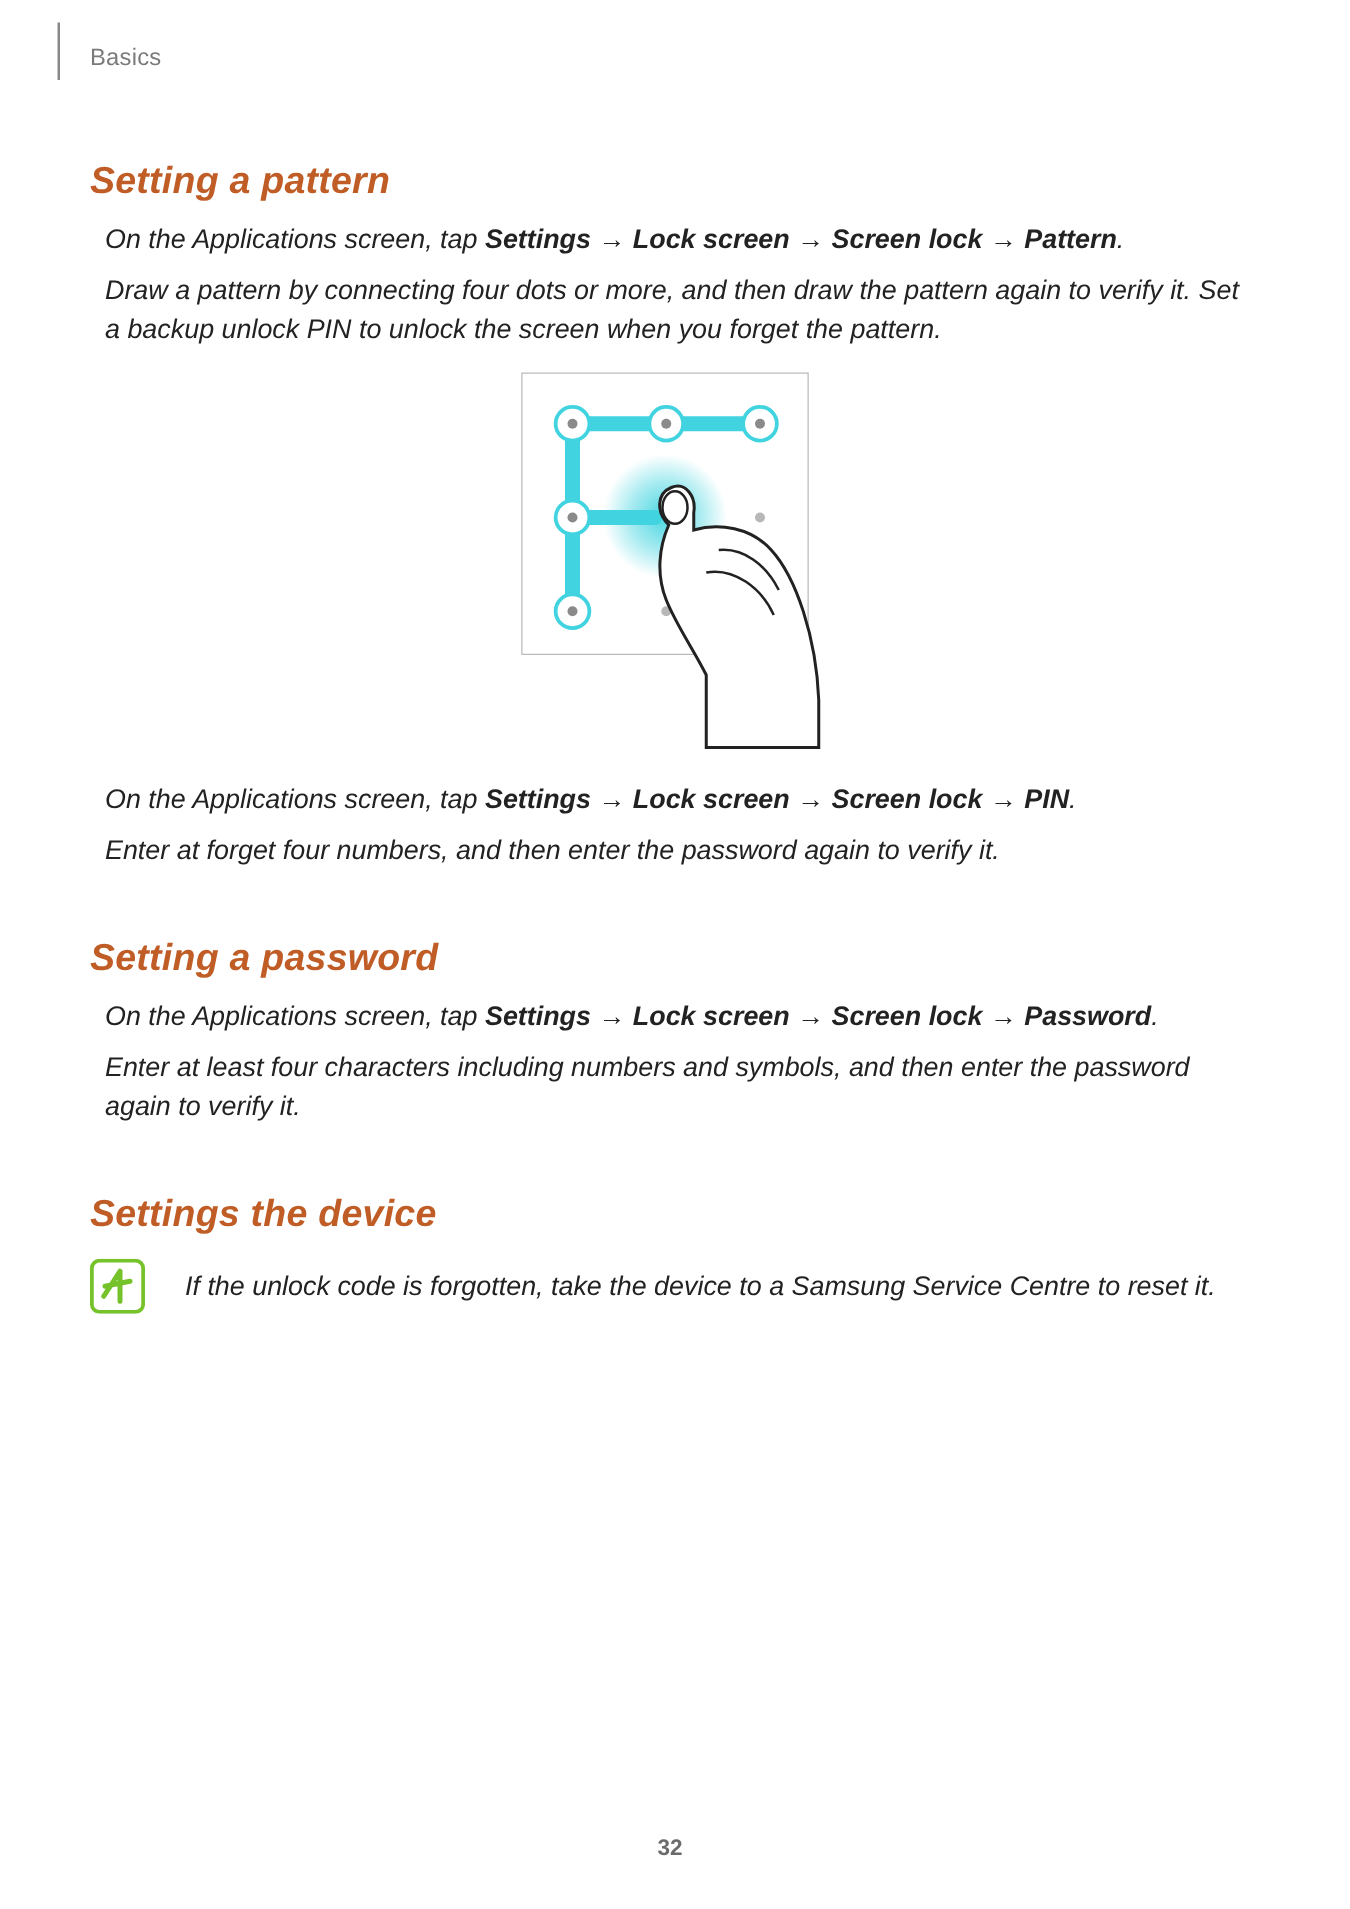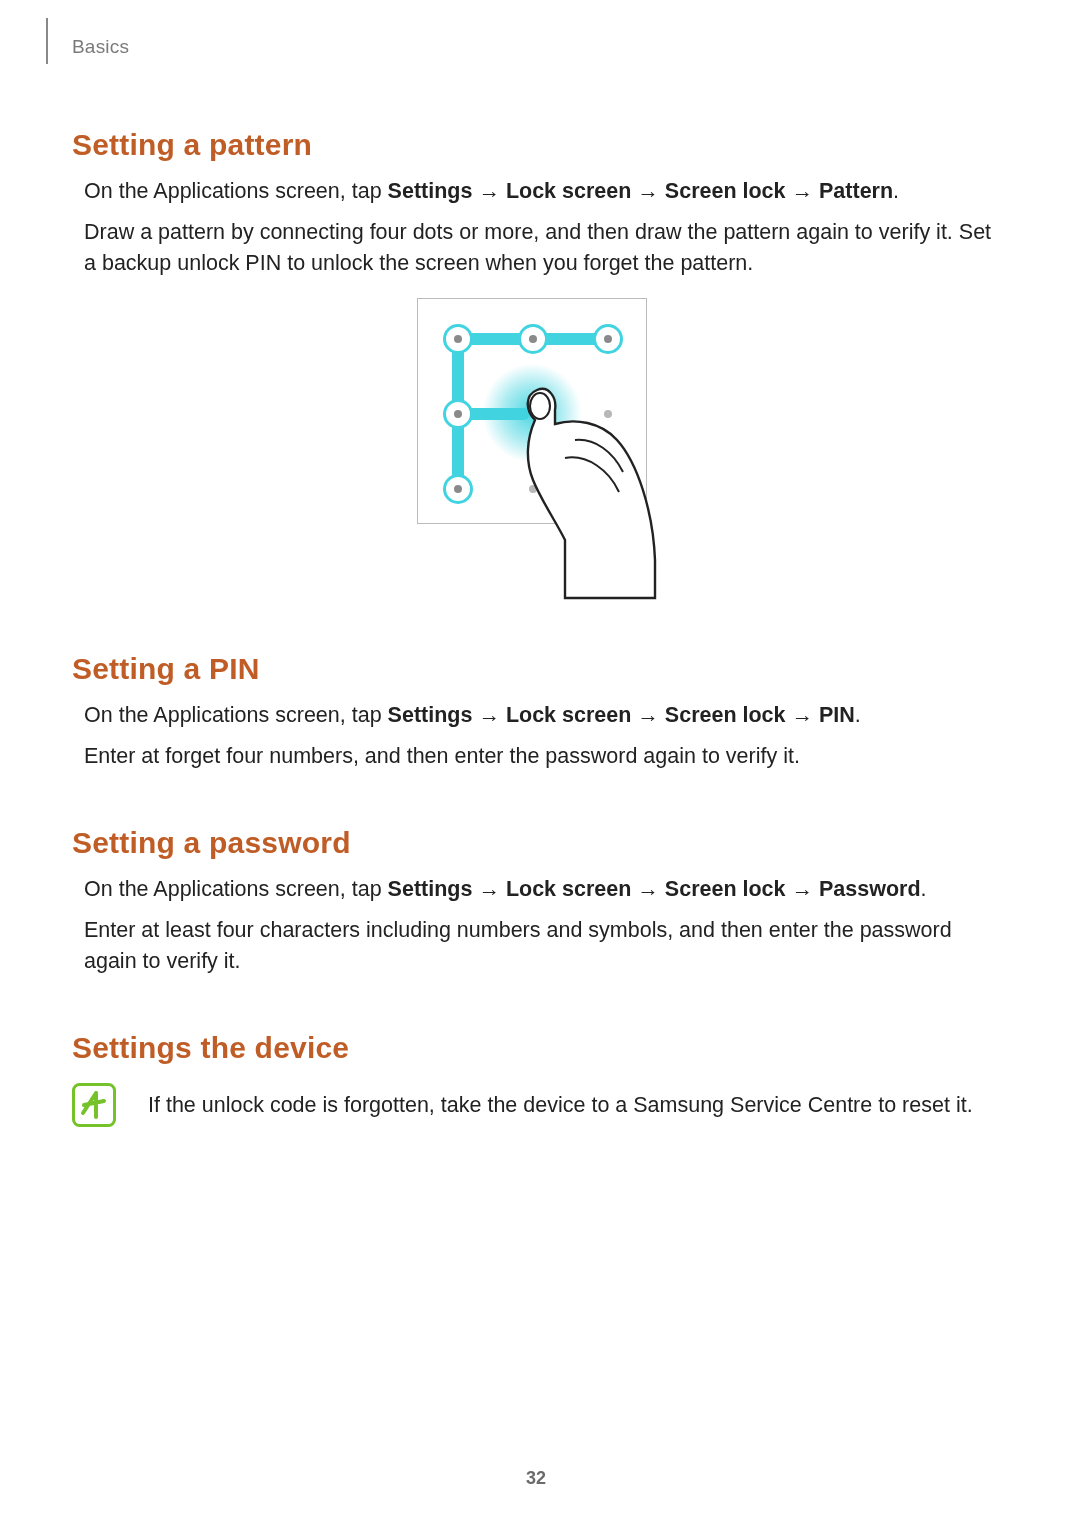--- a/index.html
+++ b/index.html
@@ -1,20 +1,20 @@
 <!DOCTYPE html>
 <html><head>
 <meta charset="utf-8">
 <style>
   * { box-sizing: border-box; margin: 0; padding: 0; }
   html, body { width: 1080px; height: 1527px; background: #fff; font-family: "Segoe UI", "Myriad Pro", Arial, sans-serif; color: #222; }
   .page { position: relative; width: 1072px; height: 1527px; padding: 30px 80px 0 72px; }
   .header-divider { position: absolute; left: 46px; top: 18px; width: 2px; height: 46px; background: #888; }
   .breadcrumb { position: absolute; left: 72px; top: 36px; font-size: 19px; color: #7a7a7a; letter-spacing: 0.2px; }
-  .content { padding-top: 90px; }
+  .content { padding-top: 90px; font-style: italic; }
   h2 { font-size: 30px; font-weight: 700; color: #c05d26; margin-top: 8px; margin-bottom: 14px; letter-spacing: 0.2px; }
   h2.sp-top { margin-top: 54px; }
   p { font-size: 21.5px; line-height: 1.45; color: #222; margin-bottom: 10px; margin-left: 12px; }
   .bold { font-weight: 700; }
   .arrow { font-weight: 700; }
   .figure { width: 100%; display: flex; justify-content: center; margin: 18px 0 26px; }
   .figure-inner { position: relative; width: 230px; height: 300px; }
   .pattern-box { position: absolute; left: 0; top: 0; width: 230px; height: 226px; border: 1px solid #bbb; background: #fff; }
   .page-num { position: absolute; left: 0; bottom: 38px; width: 100%; text-align: center; font-size: 18px; color: #6b6b6b; font-weight: bold; }
   .note-row { display: flex; align-items: center; gap: 32px; margin-top: 18px; }
@@ -83,21 +83,20 @@
 
         <svg class="hand" width="170" height="220" viewBox="0 0 170 220" style="left:88px; top:82px;">
           <path d="M30 40 C20 30 20 15 32 10 C44 5 52 18 50 30 L50 44 C70 38 96 42 112 60 C132 82 148 130 150 180 L150 218 L60 218 L60 160 C50 140 36 120 28 100 C20 80 22 58 30 40 Z" fill="#ffffff" stroke="#222" stroke-width="2.4"></path>
           <ellipse cx="35" cy="26" rx="10" ry="13" fill="none" stroke="#222" stroke-width="2"></ellipse>
           <path d="M70 60 C90 58 108 72 118 92" fill="none" stroke="#222" stroke-width="2"></path>
           <path d="M60 78 C82 74 104 90 114 112" fill="none" stroke="#222" stroke-width="2"></path>
         </svg>
       </div>
     </div>
 
-    <h2 class="sp-top">Setting a PIN</h2>
     <p>
       <span>On the Applications screen, tap </span>
       <span class="bold">Settings</span>
       <span class="arrow">→</span>
       <span class="bold">Lock screen</span>
       <span class="arrow">→</span>
       <span class="bold">Screen lock</span>
       <span class="arrow">→</span>
       <span class="bold">PIN</span><span>.</span>
     </p>

